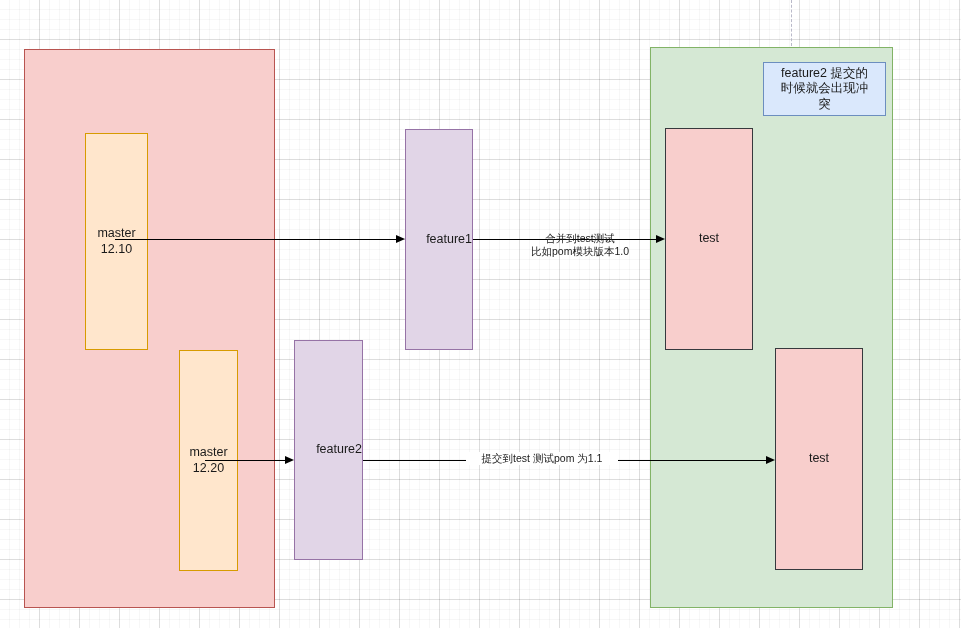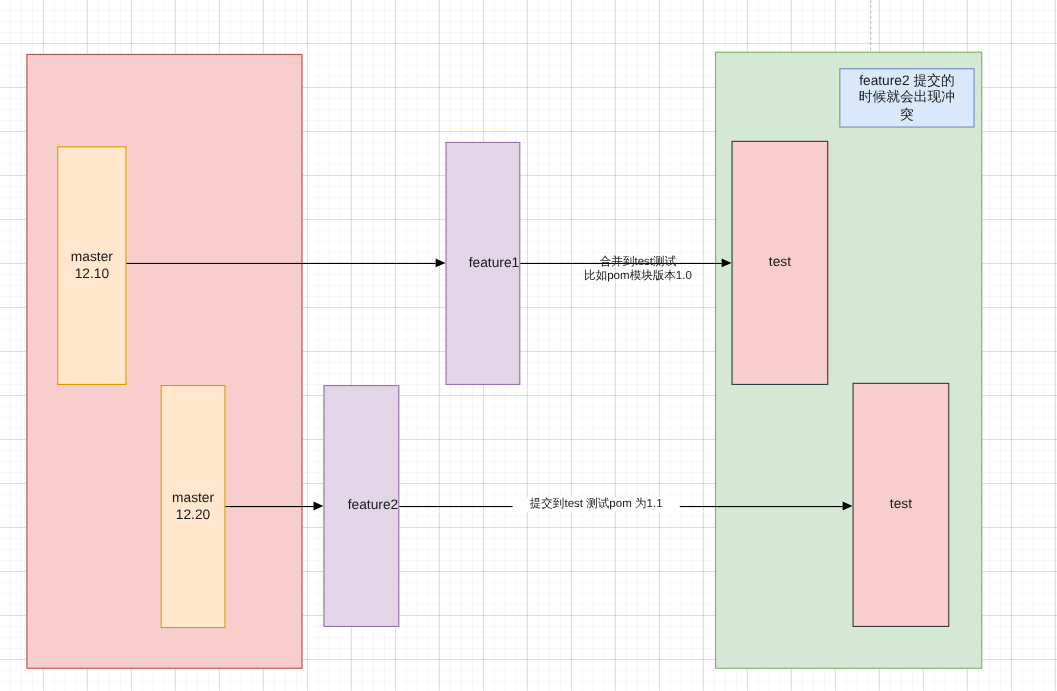--- a/index.html
+++ b/index.html
@@ -20,21 +20,21 @@
       linear-gradient(to bottom, rgba(0,0,0,0.105) 1px, transparent 1px);
     background-size:10px 10px, 10px 10px, 40px 40px, 40px 40px;
     background-position:-1px -1px, -1px -1px, -1px -1px, -1px -1px;
   }
   .shape{position:absolute;box-sizing:border-box;display:flex;align-items:center;justify-content:center;text-align:center;}
   .label{white-space:pre-line;line-height:1.22;color:#1a1a1a;}
 
   .container-red{background:#f8cecc;border:1px solid #b85450;}
   .container-green{background:#d5e8d4;border:1px solid #82b366;}
   .note-blue{background:#dae8fc;border:1px solid #6c8ebf;}
-  .box-orange{background:#ffe6cc;border:1px solid #d79b00;}
+  .box-orange{background:#ffe6cc;border:1px solid #d79b00;margin-left:33px;}
   .box-purple{background:#e1d5e7;border:1px solid #9673a6;justify-content:flex-end;}
   .box-pink{background:#f8cecc;border:1px solid #36393d;align-items:center;}
 
   .edge{position:absolute;}
   .edge-line{position:absolute;background:#000000;height:1px;}
   .arrowhead{position:absolute;width:0;height:0;
     border-top:4.5px solid transparent;border-bottom:4.5px solid transparent;
     border-left:9px solid #000000;}
   .edge-label{position:absolute;white-space:pre-line;text-align:center;line-height:1.25;color:#1a1a1a;}
   .guide{position:absolute;border-left:1px dashed #b9b9c9;}
@@ -62,21 +62,21 @@
 
   <div class="shape box-orange" style="left:146px;top:350px;width:59px;height:221px;">
     <span class="label" style="font-size:12.5px;">master
 12.20</span>
   </div>
 
   <div class="shape box-purple" style="left:405px;top:129px;width:68px;height:221px;">
     <span class="label" style="font-size:12.5px;">feature1</span>
   </div>
 
-  <div class="shape box-purple" style="left:294px;top:350px;width:69px;height:220px;">
+  <div class="shape box-purple" style="left:294px;top:340px;width:69px;height:220px;">
     <span class="label" style="font-size:12.5px;">feature2</span>
   </div>
 
   <div class="shape box-pink" style="left:665px;top:128px;width:88px;height:222px;">
     <span class="label" style="font-size:12.5px;">test</span>
   </div>
 
   <div class="shape box-pink" style="left:775px;top:348px;width:88px;height:222px;">
     <span class="label" style="font-size:12.5px;">test</span>
   </div>

